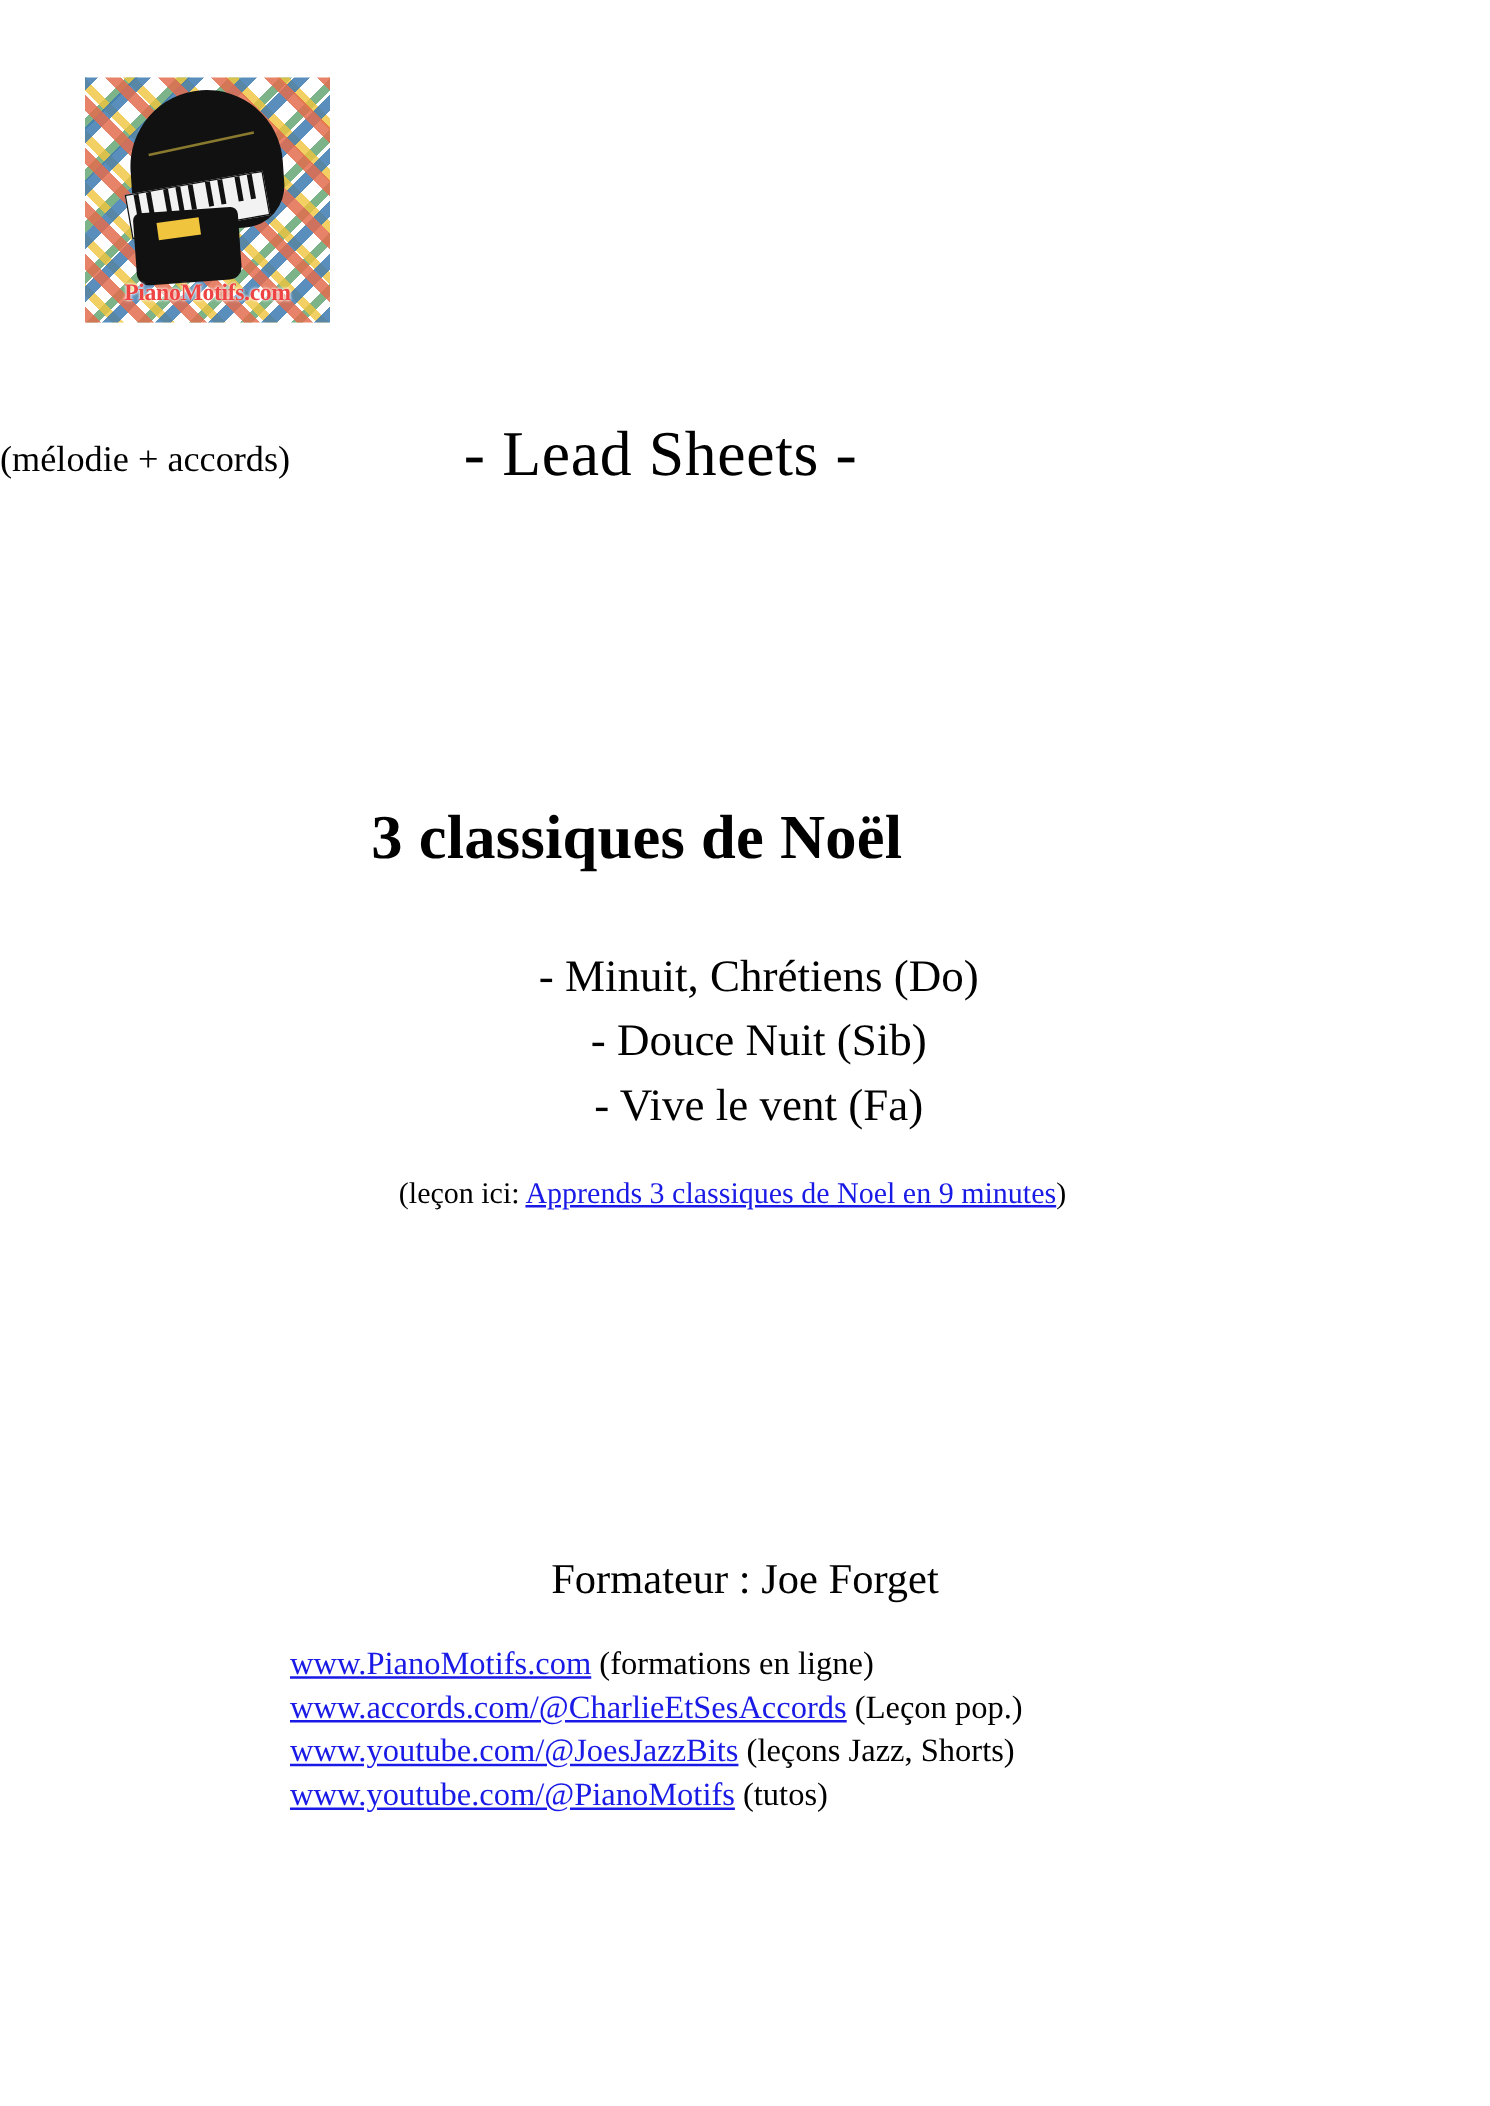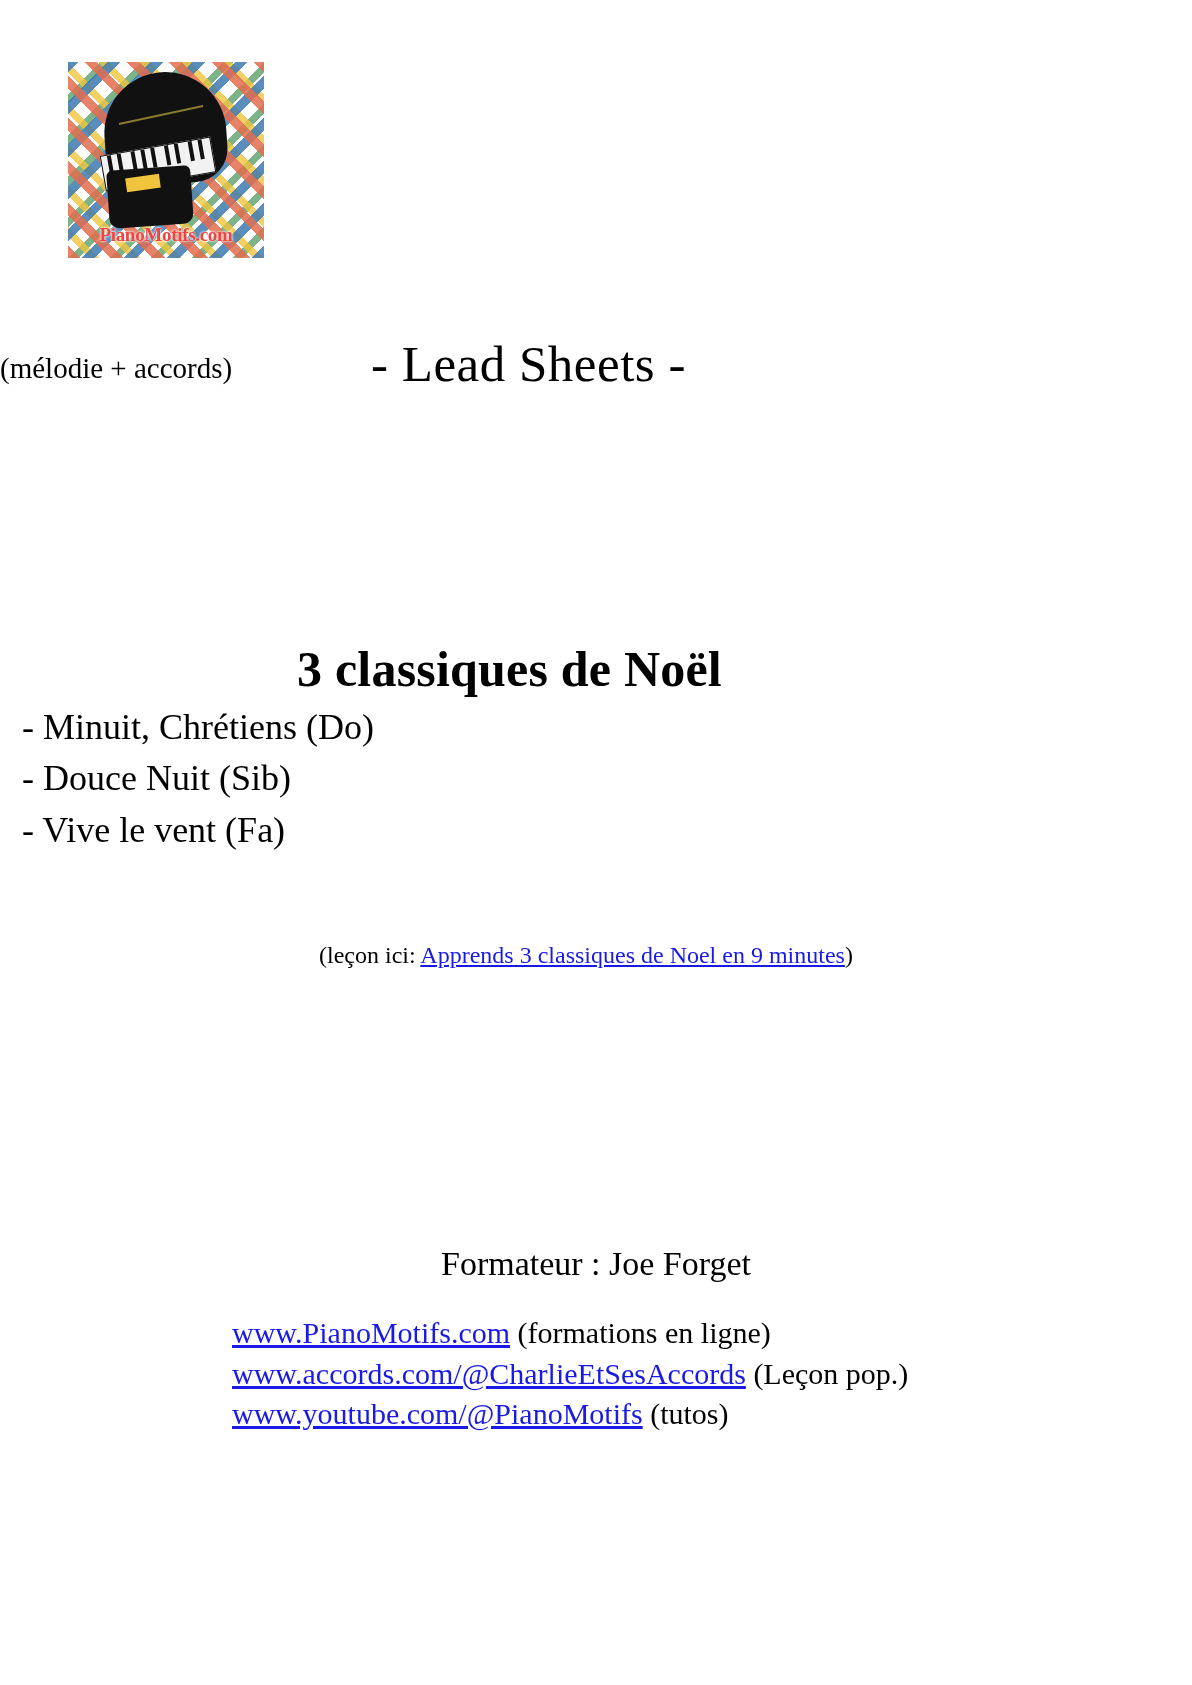--- a/index.html
+++ b/index.html
@@ -145,23 +145,23 @@
     width: 1019px;
     text-align: center;
     font-size: 50px;
     font-weight: bold;
     letter-spacing: 0.2px;
   }
 
   .songs {
     position: absolute;
     left: 0;
-    top: 702px;
-    width: 1192px;
-    text-align: left;
+    top: 756px;
+    width: 1192px;
+    text-align: center;
   }
   .songs div {
     font-size: 36px;
     line-height: 1.43;
     padding-left: 22px;
   }
 
   .lesson-line {
     position: absolute;
     left: 0;
@@ -182,21 +182,21 @@
     width: 1192px;
     text-align: center;
     font-size: 34px;
   }
 
   .links {
     position: absolute;
     left: 232px;
     top: 1313px;
     width: 900px;
-    font-size: 30px;
+    font-size: 26px;
     line-height: 1.35;
   }
   .links a {
     color: #1a1ae6;
     text-decoration: underline;
   }
   .links span.plain {
     color: #000000;
   }
 </style>
@@ -243,15 +243,18 @@
 <div class="trainer">Formateur : Joe Forget</div>
 
 <div class="links">
   <div>
     <a href="#">www.PianoMotifs.com</a><span class="plain"> (formations en ligne)</span>
   </div>
   <div>
     <a href="#">www.accords.com/@CharlieEtSesAccords</a><span class="plain"> (Leçon pop.)</span>
   </div>
   <div>
+    <a href="#">www.youtube.com/@JoesJazzBits</a><span class="plain"> (leçons Jazz, Shorts)</span>
+  </div>
+  <div>
     <a href="#">www.youtube.com/@PianoMotifs</a><span class="plain"> (tutos)</span>
   </div>
 </div>
 
 </body></html>

